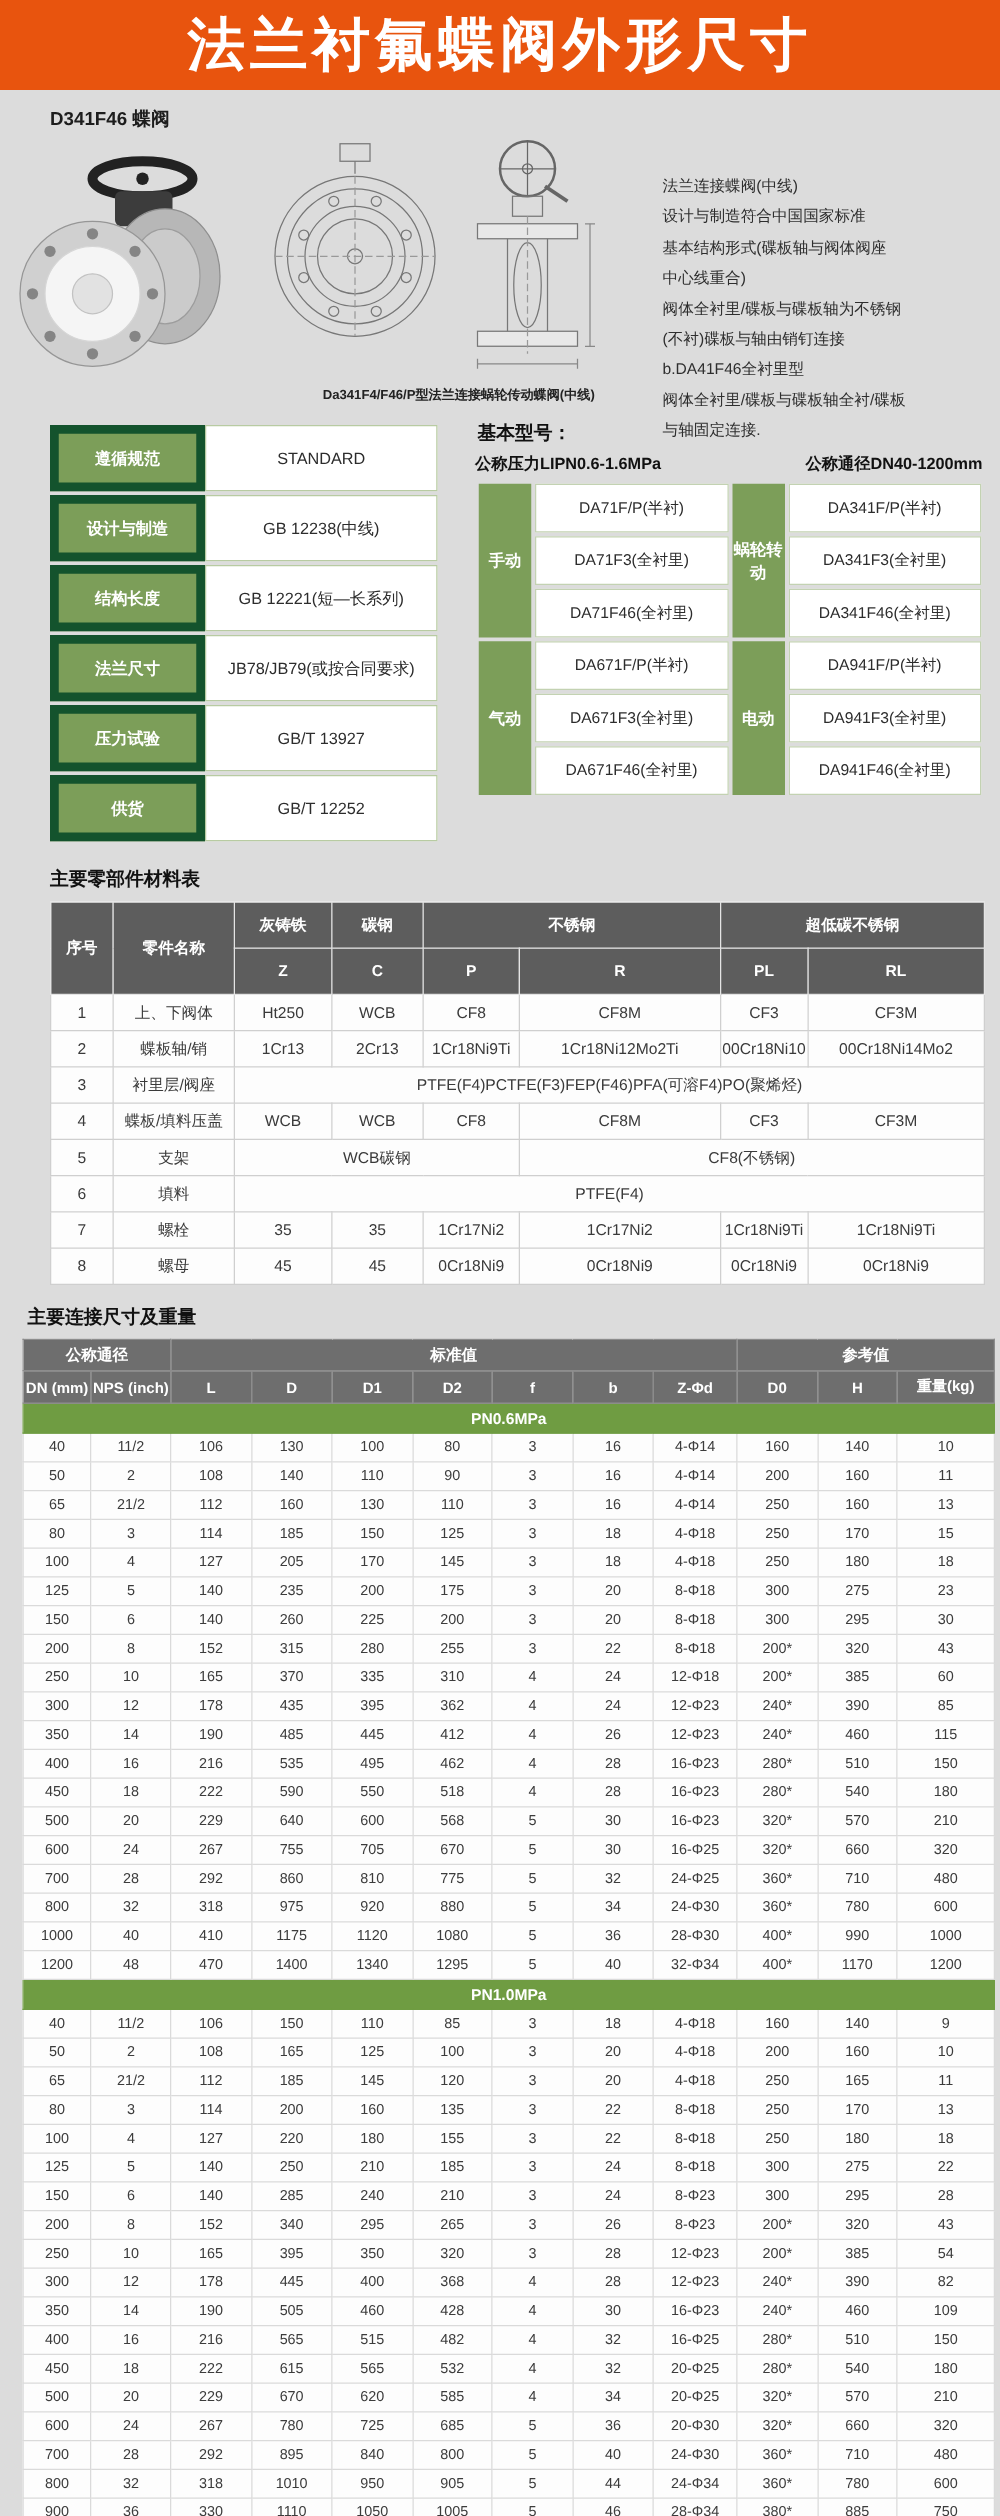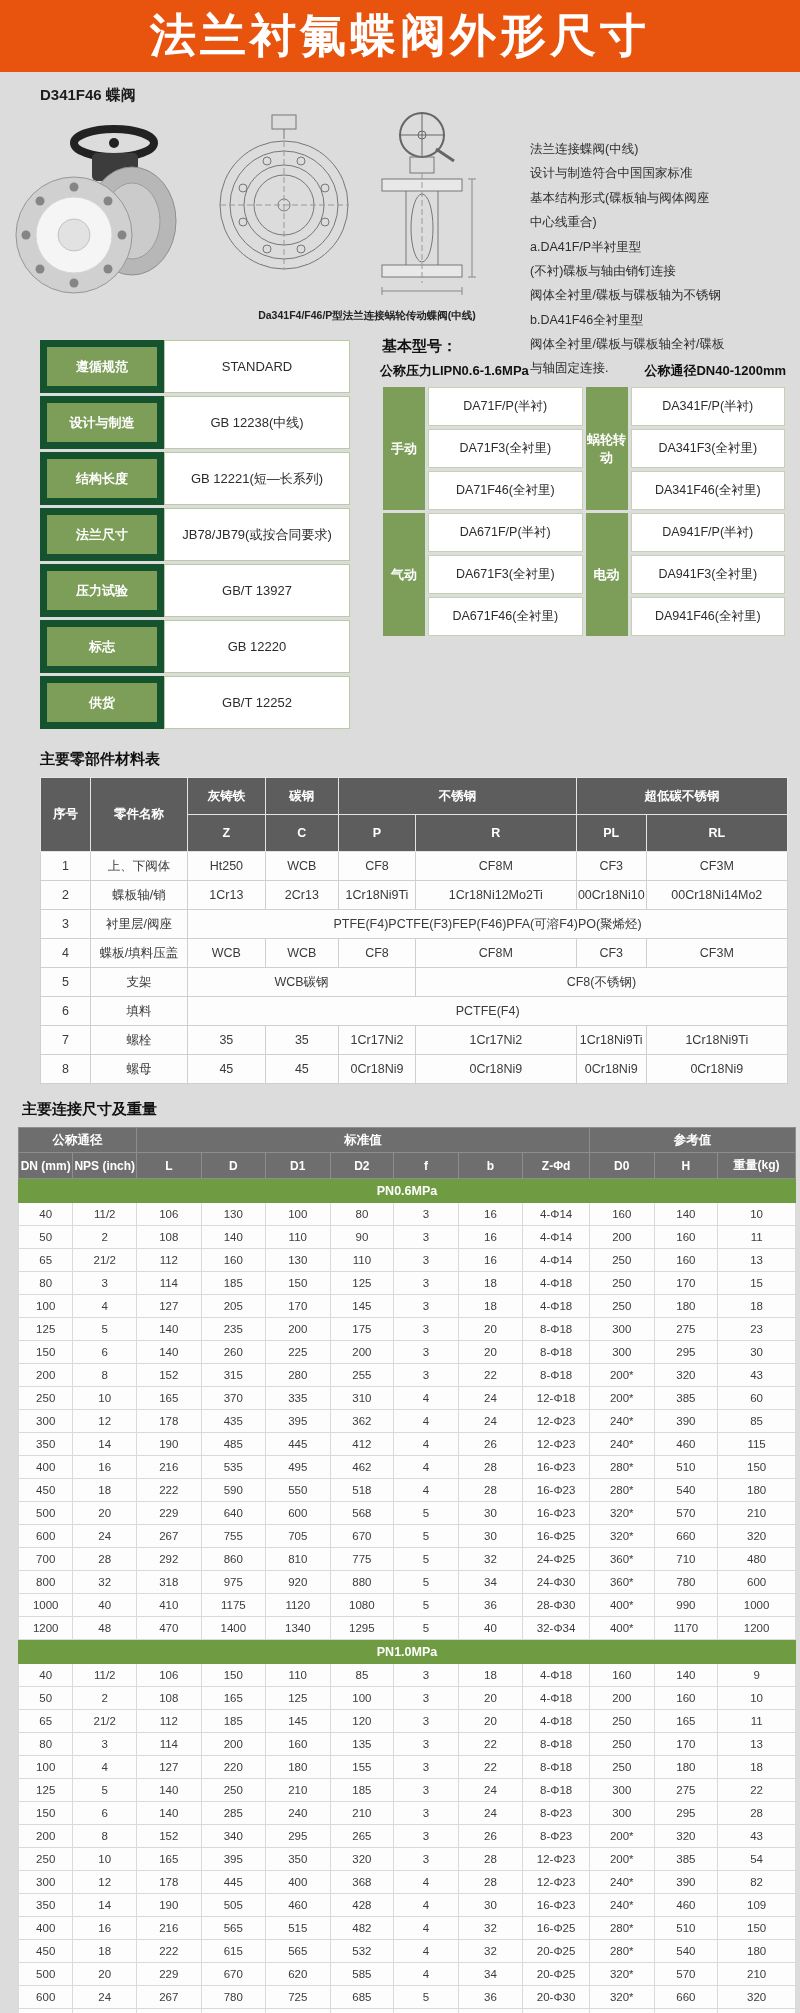--- a/index.html
+++ b/index.html
@@ -142,23 +142,22 @@
           <line x1="16" y1="182" x2="96" y2="182" stroke="#888888"></line>
           <line x1="16" y1="178" x2="16" y2="186" stroke="#888888"></line>
           <line x1="96" y1="178" x2="96" y2="186" stroke="#888888"></line>
         </svg>
       </div>
       <div class="fig-desc">
           <div>法兰连接蝶阀(中线)</div>
           <div>设计与制造符合中国国家标准</div>
           <div>基本结构形式(碟板轴与阀体阀座</div>
           <div>中心线重合)</div>
-          <div>a.DA41F/P半衬里型</div>
+          <div>阀体全衬里/碟板与碟板轴为不锈钢</div>
           <div>(不衬)碟板与轴由销钉连接</div>
-          <div>阀体全衬里/碟板与碟板轴为不锈钢</div>
           <div>b.DA41F46全衬里型</div>
           <div>阀体全衬里/碟板与碟板轴全衬/碟板</div>
           <div>与轴固定连接.</div>
         </div>
     </div>
     <div class="fig-caption">Da341F4/F46/P型法兰连接蜗轮传动蝶阀(中线)</div>
 
     <div class="two-col">
       <div class="col-left">
         <table class="spec-table">
@@ -175,24 +174,20 @@
                 <td class="spec-label">结构长度</td>
                 <td class="spec-value">GB 12221(短—长系列)</td>
               </tr>
               <tr>
                 <td class="spec-label">法兰尺寸</td>
                 <td class="spec-value">JB78/JB79(或按合同要求)</td>
               </tr>
               <tr>
                 <td class="spec-label">压力试验</td>
                 <td class="spec-value">GB/T 13927</td>
-              </tr>
-              <tr>
-                <td class="spec-label">标志</td>
-                <td class="spec-value">GB 12220</td>
               </tr>
               <tr>
                 <td class="spec-label">供货</td>
                 <td class="spec-value">GB/T 12252</td>
               </tr>
             </tbody>
           </table>
       </div>
       <div class="col-right">
         <div class="model-heading">基本型号：</div>
@@ -303,21 +298,21 @@
           </tr>
           <tr>
             <td>5</td>
             <td>支架</td>
             <td colspan="3">WCB碳钢</td>
             <td colspan="3">CF8(不锈钢)</td>
           </tr>
           <tr>
             <td>6</td>
             <td>填料</td>
-            <td colspan="6">PCTFE(F4)</td>
+            <td colspan="6">PTFE(F4)</td>
           </tr>
           <tr>
             <td>7</td>
             <td>螺栓</td>
             <td>35</td>
             <td>35</td>
             <td>1Cr17Ni2</td>
             <td>1Cr17Ni2</td>
             <td>1Cr18Ni9Ti</td>
             <td>1Cr18Ni9Ti</td>

